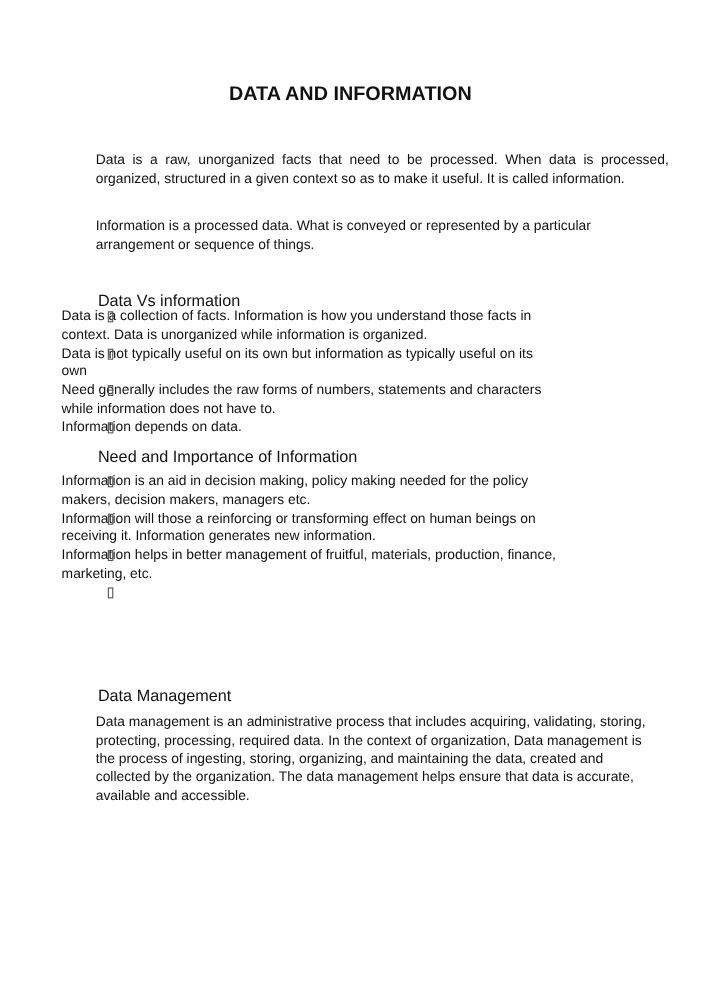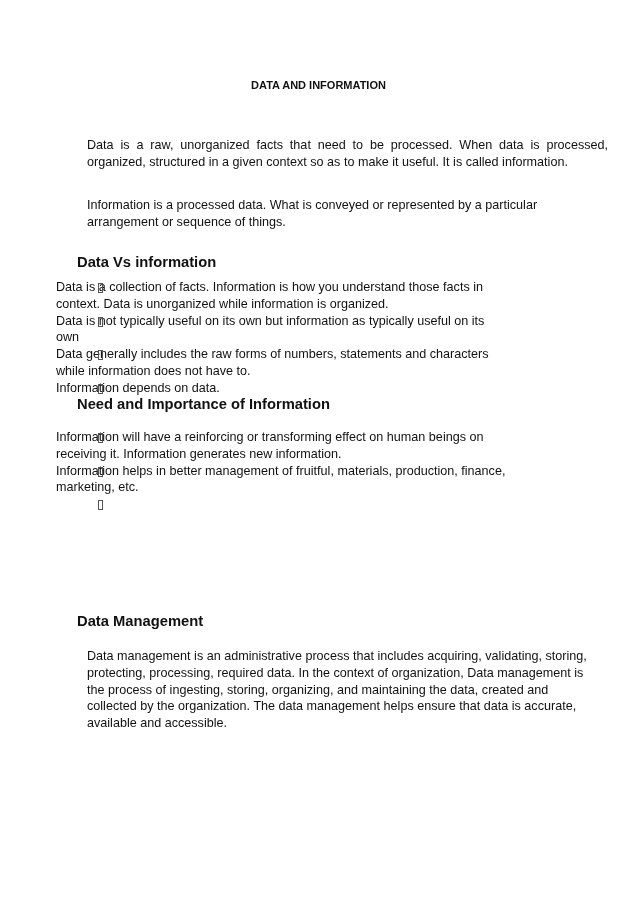--- a/index.html
+++ b/index.html
@@ -3,26 +3,26 @@
   <meta charset="utf-8">
   <style>
     html, body { margin: 0; padding: 0; background: #ffffff; }
     body {
       width: 637px; height: 900px; position: relative; overflow: hidden;
       font-family: "Liberation Sans", sans-serif; color: #111111;
       font-size: 12.6px; line-height: 16.8px;
     }
     .title {
       position: absolute; top: 76px; left: 0; width: 637px; text-align: center;
-      font-weight: bold; font-size: 11px; line-height: 18px;
+      font-weight: bold; font-size: 18px; line-height: 18px;
     }
     .para { position: absolute; left: 77px; margin: 10px; }
     .p1 { top: 127px; width: 521px; text-align: justify; }
     .p2 { top: 187px; width: 500px; }
-    .heading { position: absolute; left: 77px; font-weight: bold; margin: 0; }
+    .heading { position: absolute; left: 77px; font-weight: normal; margin: 12px; }
     .h1 { top: 254px; }
     .h2 { top: 396px; }
     .h3 { top: 613px; }
     .p3 { top: 638px; width: 500px; }
     ul.bullets { position: absolute; left: 0; list-style: none; margin: 0; padding: 0; }
     ul.b1 { top: 279px; }
     ul.b2 { top: 429px; }
     ul.bullets li { position: relative; padding-left: 56px; width: 450px; }
     .bullet-box {
       position: absolute; left: 98px; top: 4px; width: 3px; height: 8px;
@@ -34,25 +34,26 @@
 
 <div class="title">DATA AND INFORMATION</div>
 
 <p class="para p1">Data is a raw, unorganized facts that need to be processed. When data is processed, organized, structured in a given context so as to make it useful. It is called information.</p>
 <p class="para p2">Information is a processed data. What is conveyed or represented by a particular arrangement or sequence of things.</p>
 
 <h3 class="heading h1">Data Vs information</h3>
 <ul class="bullets b1">
   <li><span class="bullet-box"></span><span>Data is a collection of facts. Information is how you understand those facts in context. Data is unorganized while information is organized.</span></li>
   <li><span class="bullet-box"></span><span>Data is not typically useful on its own but information as typically useful on its own</span></li>
-  <li><span class="bullet-box"></span><span>Data generally includes the raw forms of numbers, statements and characters while information does not have to.</span></li>
+  <li><span class="bullet-box"></span><span>Need generally includes the raw forms of numbers, statements and characters while information does not have to.</span></li>
   <li><span class="bullet-box"></span><span>Information depends on data.</span></li>
 </ul>
 
 <h3 class="heading h2">Need and Importance of Information</h3>
 <ul class="bullets b2">
-  <li><span class="bullet-box"></span><span>Information will have a reinforcing or transforming effect on human beings on receiving it. Information generates new information.</span></li>
+  <li><span class="bullet-box"></span><span>Information is an aid in decision making, policy making needed for the policy makers, decision makers, managers etc.</span></li>
+  <li><span class="bullet-box"></span><span>Information will those a reinforcing or transforming effect on human beings on receiving it. Information generates new information.</span></li>
   <li><span class="bullet-box"></span><span>Information helps in better management of fruitful, materials, production, finance, marketing, etc.</span></li>
   <li><span class="bullet-box"></span></li>
 </ul>
 
 <h3 class="heading h3">Data Management</h3>
 <p class="para p3">Data management is an administrative process that includes acquiring, validating, storing, protecting, processing, required data. In the context of organization, Data management is the process of ingesting, storing, organizing, and maintaining the data, created and collected by the organization. The data management helps ensure that data is accurate, available and accessible.</p>
 
 </body></html>

